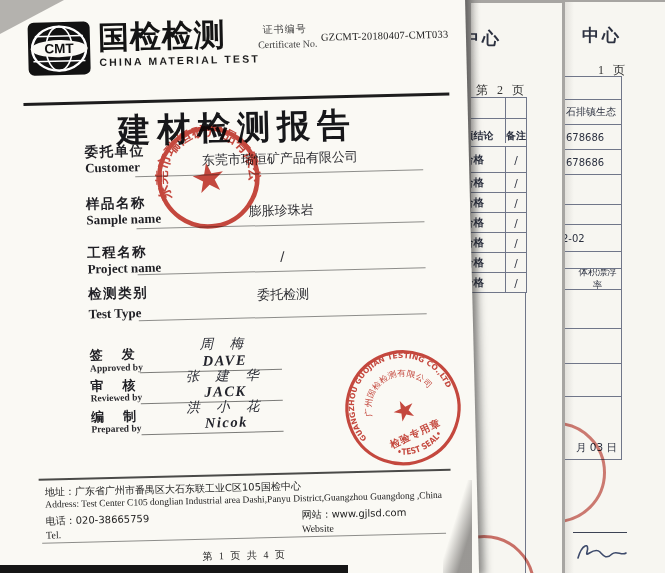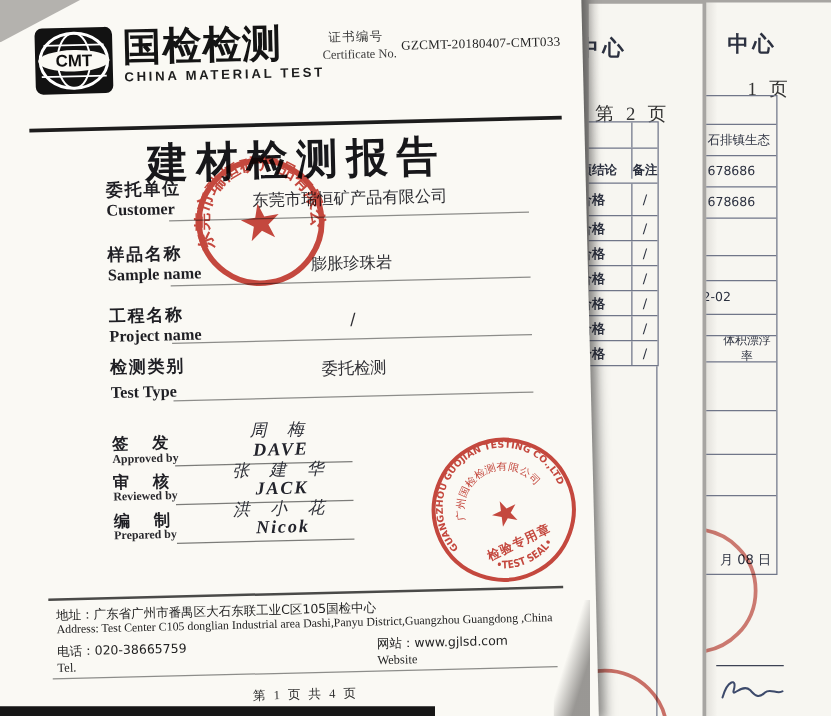--- a/index.html
+++ b/index.html
@@ -63,21 +63,21 @@
   .fuline{left:48px;top:544px;width:404px;border-bottom:1px solid #8d8d8a;height:0;}
   .fpage{left:40px;top:555px;width:420px;text-align:center;font-size:10px;letter-spacing:2px;color:#2a2a2a;}
 
   
   .p2{left:471px;top:3px;width:91px;height:570px;z-index:1;
       background:linear-gradient(to right,#e3e1dc 0,#f7f6f1 9px);}
   .p3{left:565px;top:2px;width:100px;height:571px;z-index:1;
       background:linear-gradient(to right,#e3e1dc 0,#f7f6f1 9px);}
   .slivhdr{font-size:17px;font-weight:bold;letter-spacing:3px;color:#2c3140;
            font-family:Liberation Serif, serif;}
-  .slivpg{font-size:15px;letter-spacing:3px;color:#333;text-align:center;}
+  .slivpg{font-size:12px;letter-spacing:3px;color:#333;text-align:center;}
   .p2hdr{left:-9px;top:24px;} .p2pg{left:5px;top:79px;}
   .p3hdr{left:17px;top:22px;} .p3pg{left:33px;top:60px;}
 
   .p2table{left:-30px;top:94px;width:86px;box-sizing:border-box;border:1px solid #707689;
            color:#2c3140;font-family:"DejaVu Sans",sans-serif;}
   .p2r{display:flex;border-top:1px solid #707689;align-items:center;}
   .p2r:first-child{border-top:none;}
   .p2r.h0{height:20px;}
   .p2r.hh{height:28px;font-size:10px;font-weight:bold;align-items:flex-end;padding-bottom:3px;box-sizing:border-box;}
   .p2r.r1{height:25px;} .p2r.rr{height:19px;}
@@ -119,21 +119,21 @@
       <div class="p3r q2">678686</div>
       <div class="p3r q3">678686</div>
       <div class="p3r q5"></div>
       <div class="p3r q6"></div>
       <div class="p3r q7">2-02</div>
       <div class="p3r q8"></div>
       <div class="p3r q9">体积漂浮率</div>
       <div class="p3r q10"></div>
       <div class="p3r q11"></div>
       <div class="p3r q12"></div>
-      <div class="p3r q13">月 08 日</div>
+      <div class="p3r q13">月 03 日</div>
     </div>
     <div class="abs pstamp p3stamp"></div>
     <div class="abs p3sigline"></div>
     <svg class="abs p3sig" viewBox="0 0 60 30">
       <path d="M8,20 C12,6 20,4 17,14 C15,21 24,8 30,14 C33,17 36,22 42,16 C46,12 52,18 56,15" fill="none" stroke="#3d4a6b" stroke-width="1.6" stroke-linecap="round"></path>
     </svg>
   </div>
 
   <div class="page p2">
     <div class="abs slivhdr p2hdr">中心</div>

